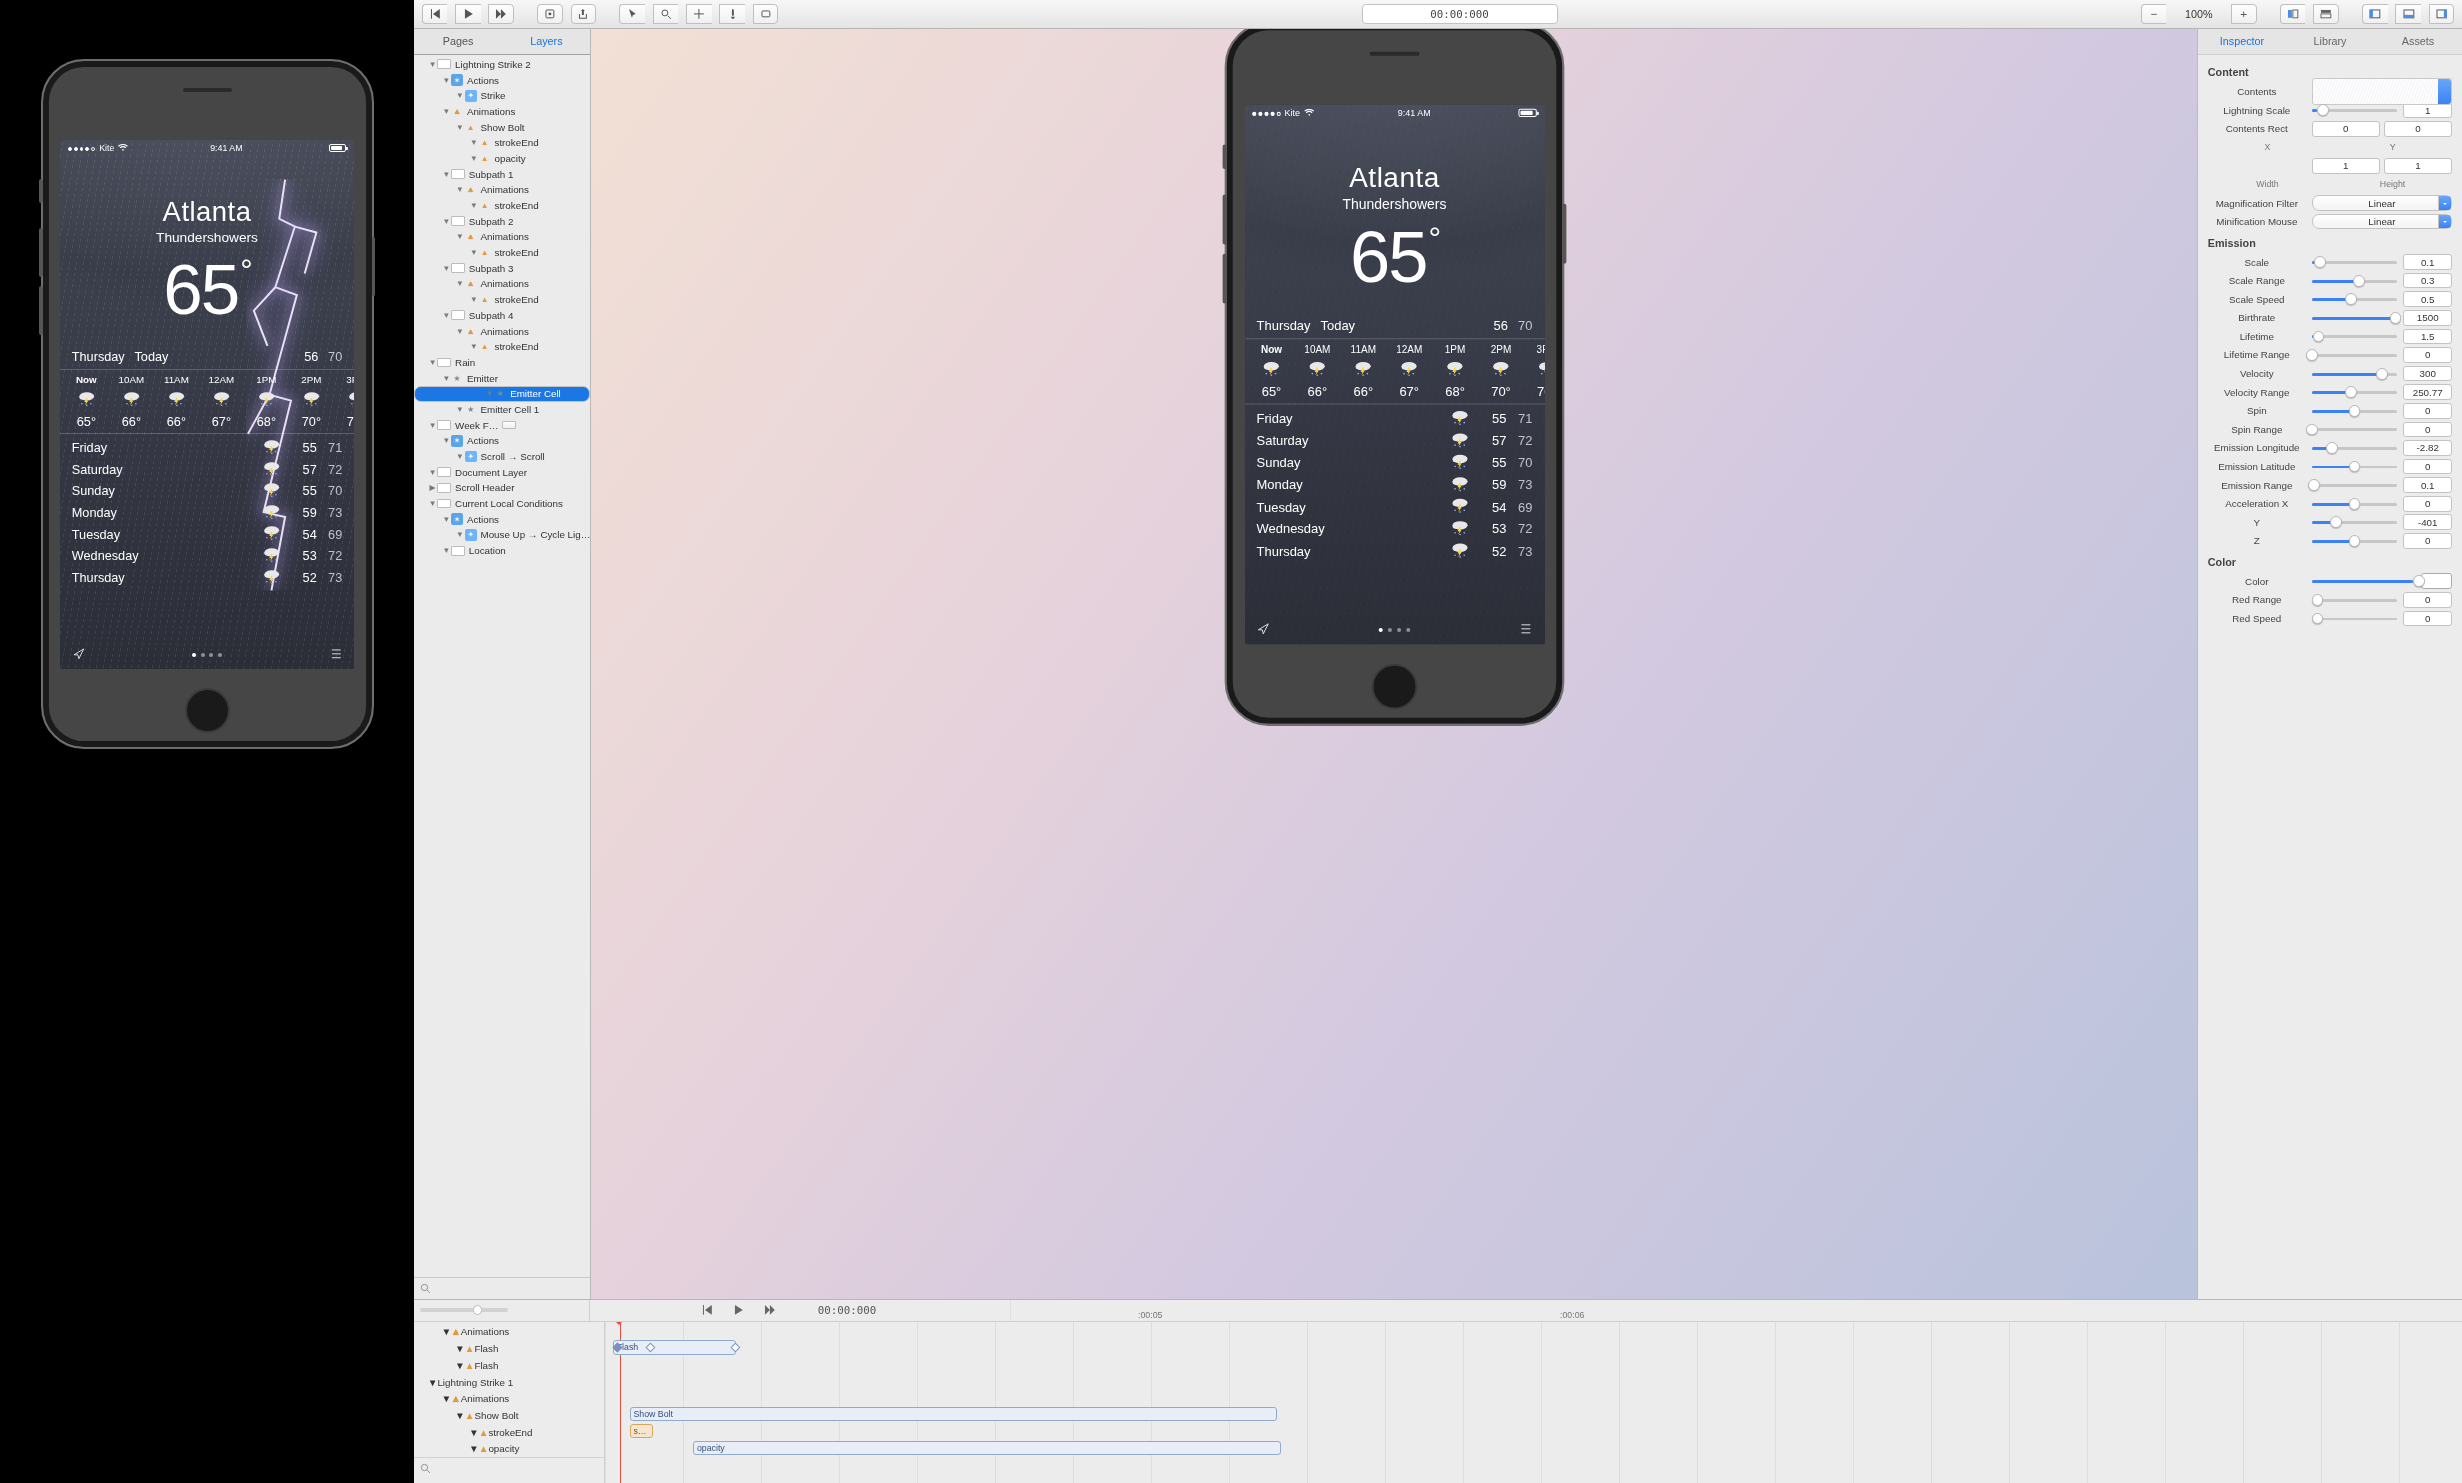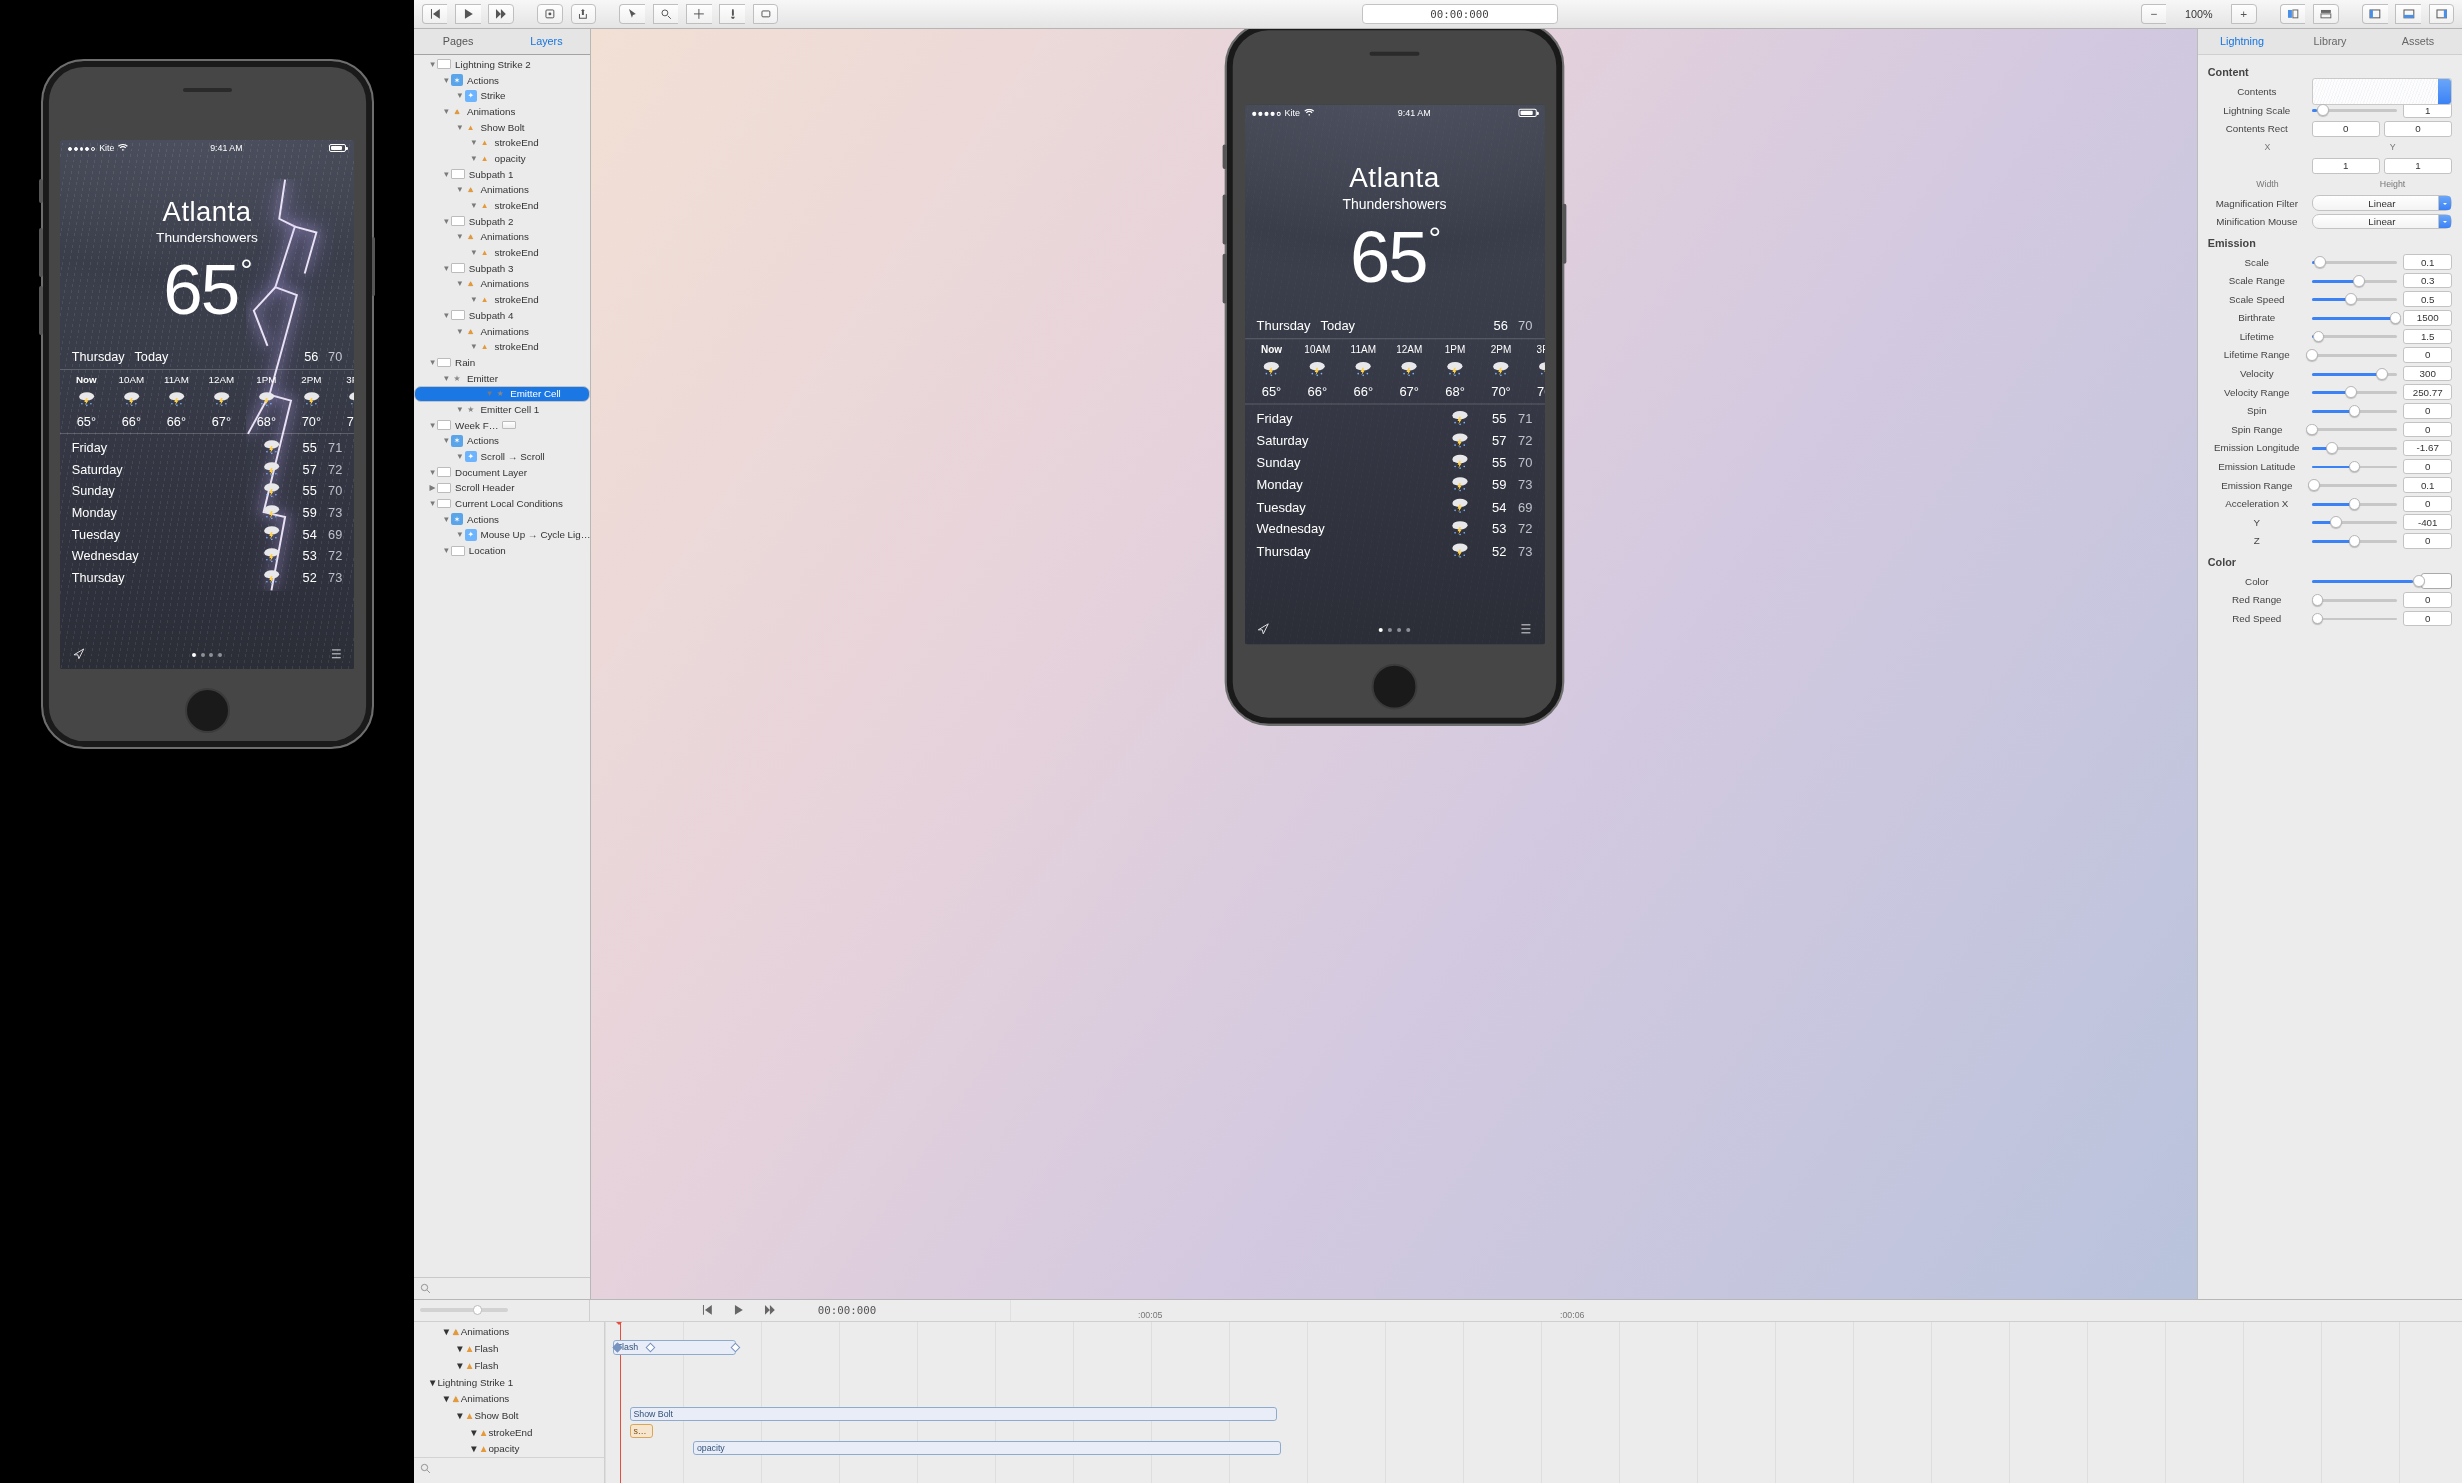--- a/index.html
+++ b/index.html
@@ -984,21 +984,21 @@
                   <path d="M3 3h9M3 7h9M3 11h9" stroke="#fff"></path>
                 </svg></span>
             </div>
           </div>
         <span class="phone-home"></span>
       </div>
     </div>
 
     <div class="inspector">
       <div class="insp-tabs">
-        <div class="it active">Lightning</div>
+        <div class="it active">Inspector</div>
         <div class="it">Library</div>
         <div class="it">Assets</div>
       </div>
       <div class="sect">
         <div class="sect-h">Content</div>
         <div class="prow">
             <div class="lab">Contents</div>
           <div class="contents-prev">
               <span class="arr"></span>
             </div>
@@ -1141,21 +1141,21 @@
               </div>
               <div class="val num">0</div>
             </div>
             <div class="prow">
               <div class="lab">Emission Longitude</div>
               <div class="slider">
                 <div class="track"></div>
                 <div class="fill" style="width:24%"></div>
                 <div class="knob" style="left:calc(24% - 5.9px)"></div>
               </div>
-              <div class="val num">-1.67</div>
+              <div class="val num">-2.82</div>
             </div>
             <div class="prow">
               <div class="lab">Emission Latitude</div>
               <div class="slider">
                 <div class="track"></div>
                 <div class="fill" style="width:50%"></div>
                 <div class="knob" style="left:calc(50% - 5.9px)"></div>
               </div>
               <div class="val num">0</div>
             </div>

